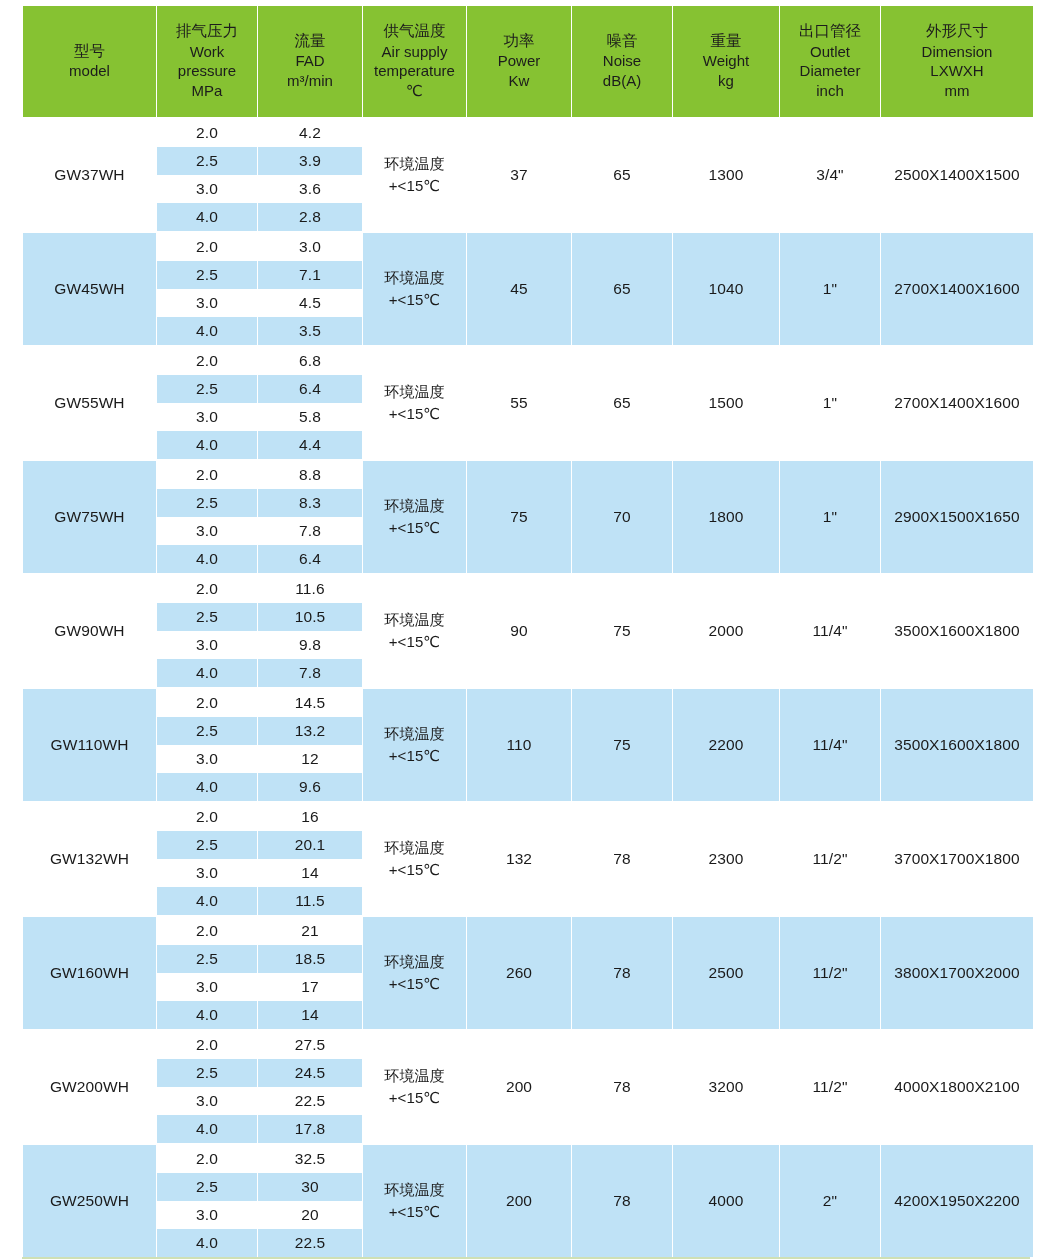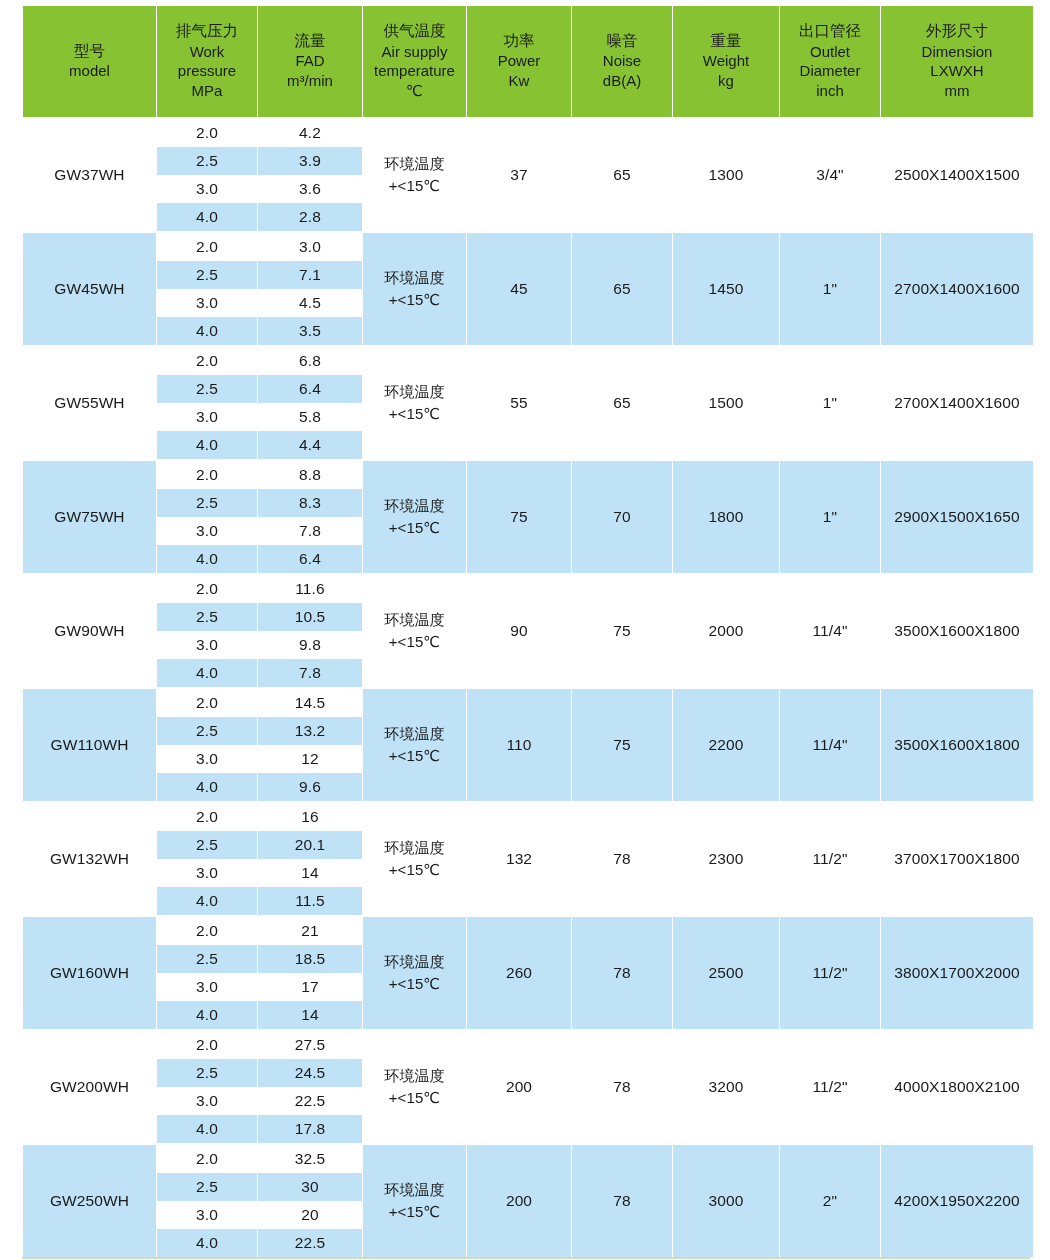--- a/index.html
+++ b/index.html
@@ -202,21 +202,21 @@
         <tr class="block-start">
           <td class="model-cell bg-blue" rowspan="4">GW45WH</td>
           <td class="pressure-col bg-white">2.0</td>
           <td class="fad-col bg-white">3.0</td>
           <td class="temp-cell bg-blue" rowspan="4">
             <span class="t-line">环境温度</span>
             <span class="t-line">+&lt;15℃</span>
           </td>
           <td class="span-cell bg-blue" rowspan="4">45</td>
           <td class="span-cell bg-blue" rowspan="4">65</td>
-          <td class="span-cell bg-blue" rowspan="4">1450</td>
+          <td class="span-cell bg-blue" rowspan="4">1040</td>
           <td class="span-cell bg-blue" rowspan="4">1"</td>
           <td class="span-cell bg-blue" rowspan="4">2700X1400X1600</td>
         </tr>
         <tr>
           <td class="pressure-col bg-blue">2.5</td>
           <td class="fad-col bg-blue">7.1</td>
         </tr>
         <tr>
           <td class="pressure-col bg-white">3.0</td>
           <td class="fad-col bg-white">4.5</td>
@@ -410,21 +410,21 @@
         <tr class="block-start">
           <td class="model-cell bg-blue" rowspan="4">GW250WH</td>
           <td class="pressure-col bg-white">2.0</td>
           <td class="fad-col bg-white">32.5</td>
           <td class="temp-cell bg-blue" rowspan="4">
             <span class="t-line">环境温度</span>
             <span class="t-line">+&lt;15℃</span>
           </td>
           <td class="span-cell bg-blue" rowspan="4">200</td>
           <td class="span-cell bg-blue" rowspan="4">78</td>
-          <td class="span-cell bg-blue" rowspan="4">3000</td>
+          <td class="span-cell bg-blue" rowspan="4">4000</td>
           <td class="span-cell bg-blue" rowspan="4">2"</td>
           <td class="span-cell bg-blue" rowspan="4">4200X1950X2200</td>
         </tr>
         <tr>
           <td class="pressure-col bg-blue">2.5</td>
           <td class="fad-col bg-blue">30</td>
         </tr>
         <tr>
           <td class="pressure-col bg-white">3.0</td>
           <td class="fad-col bg-white">20</td>

